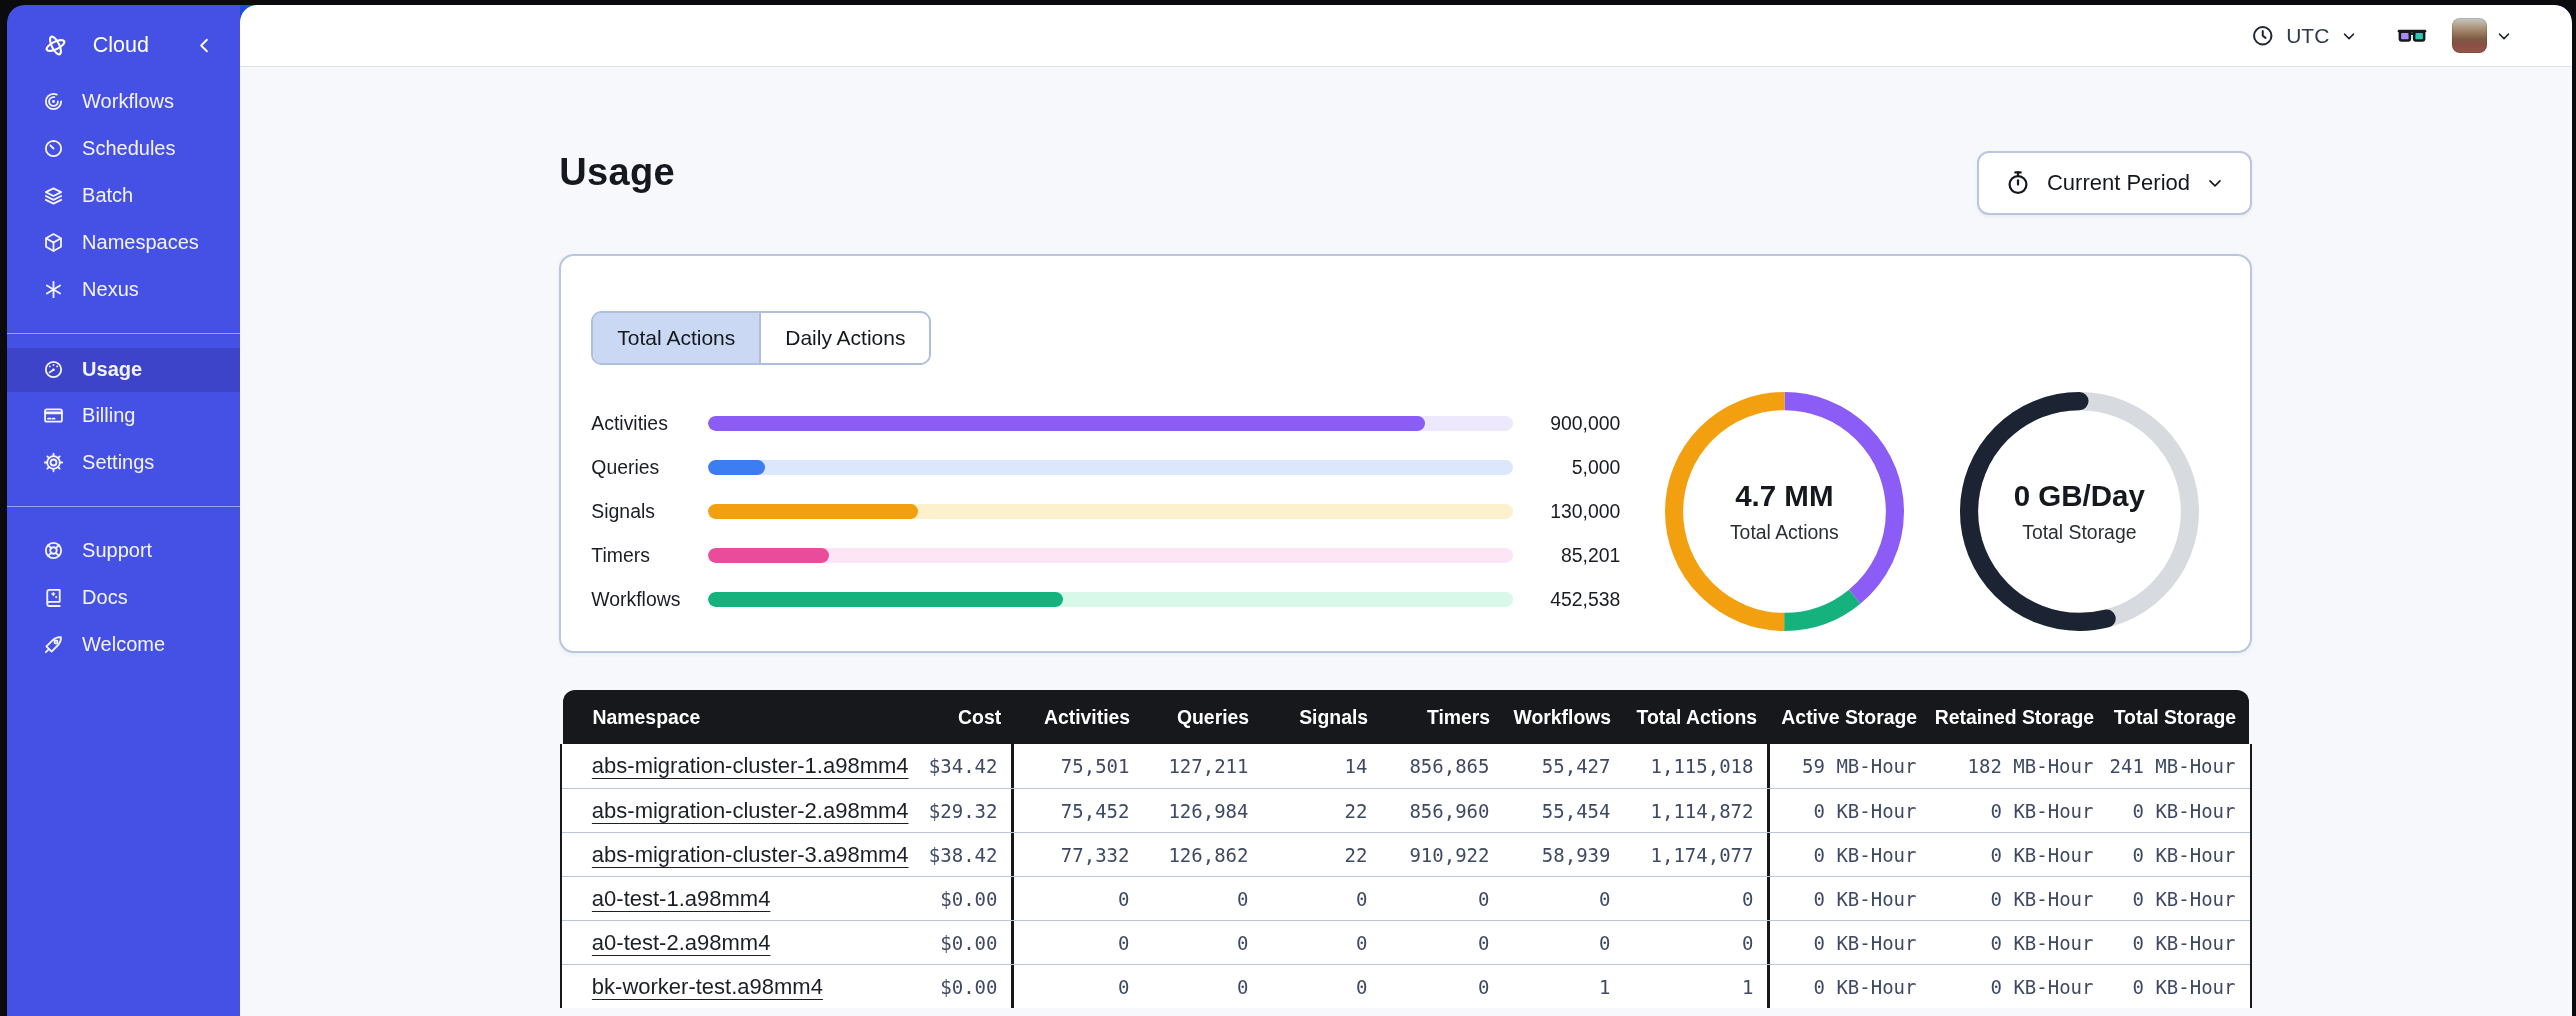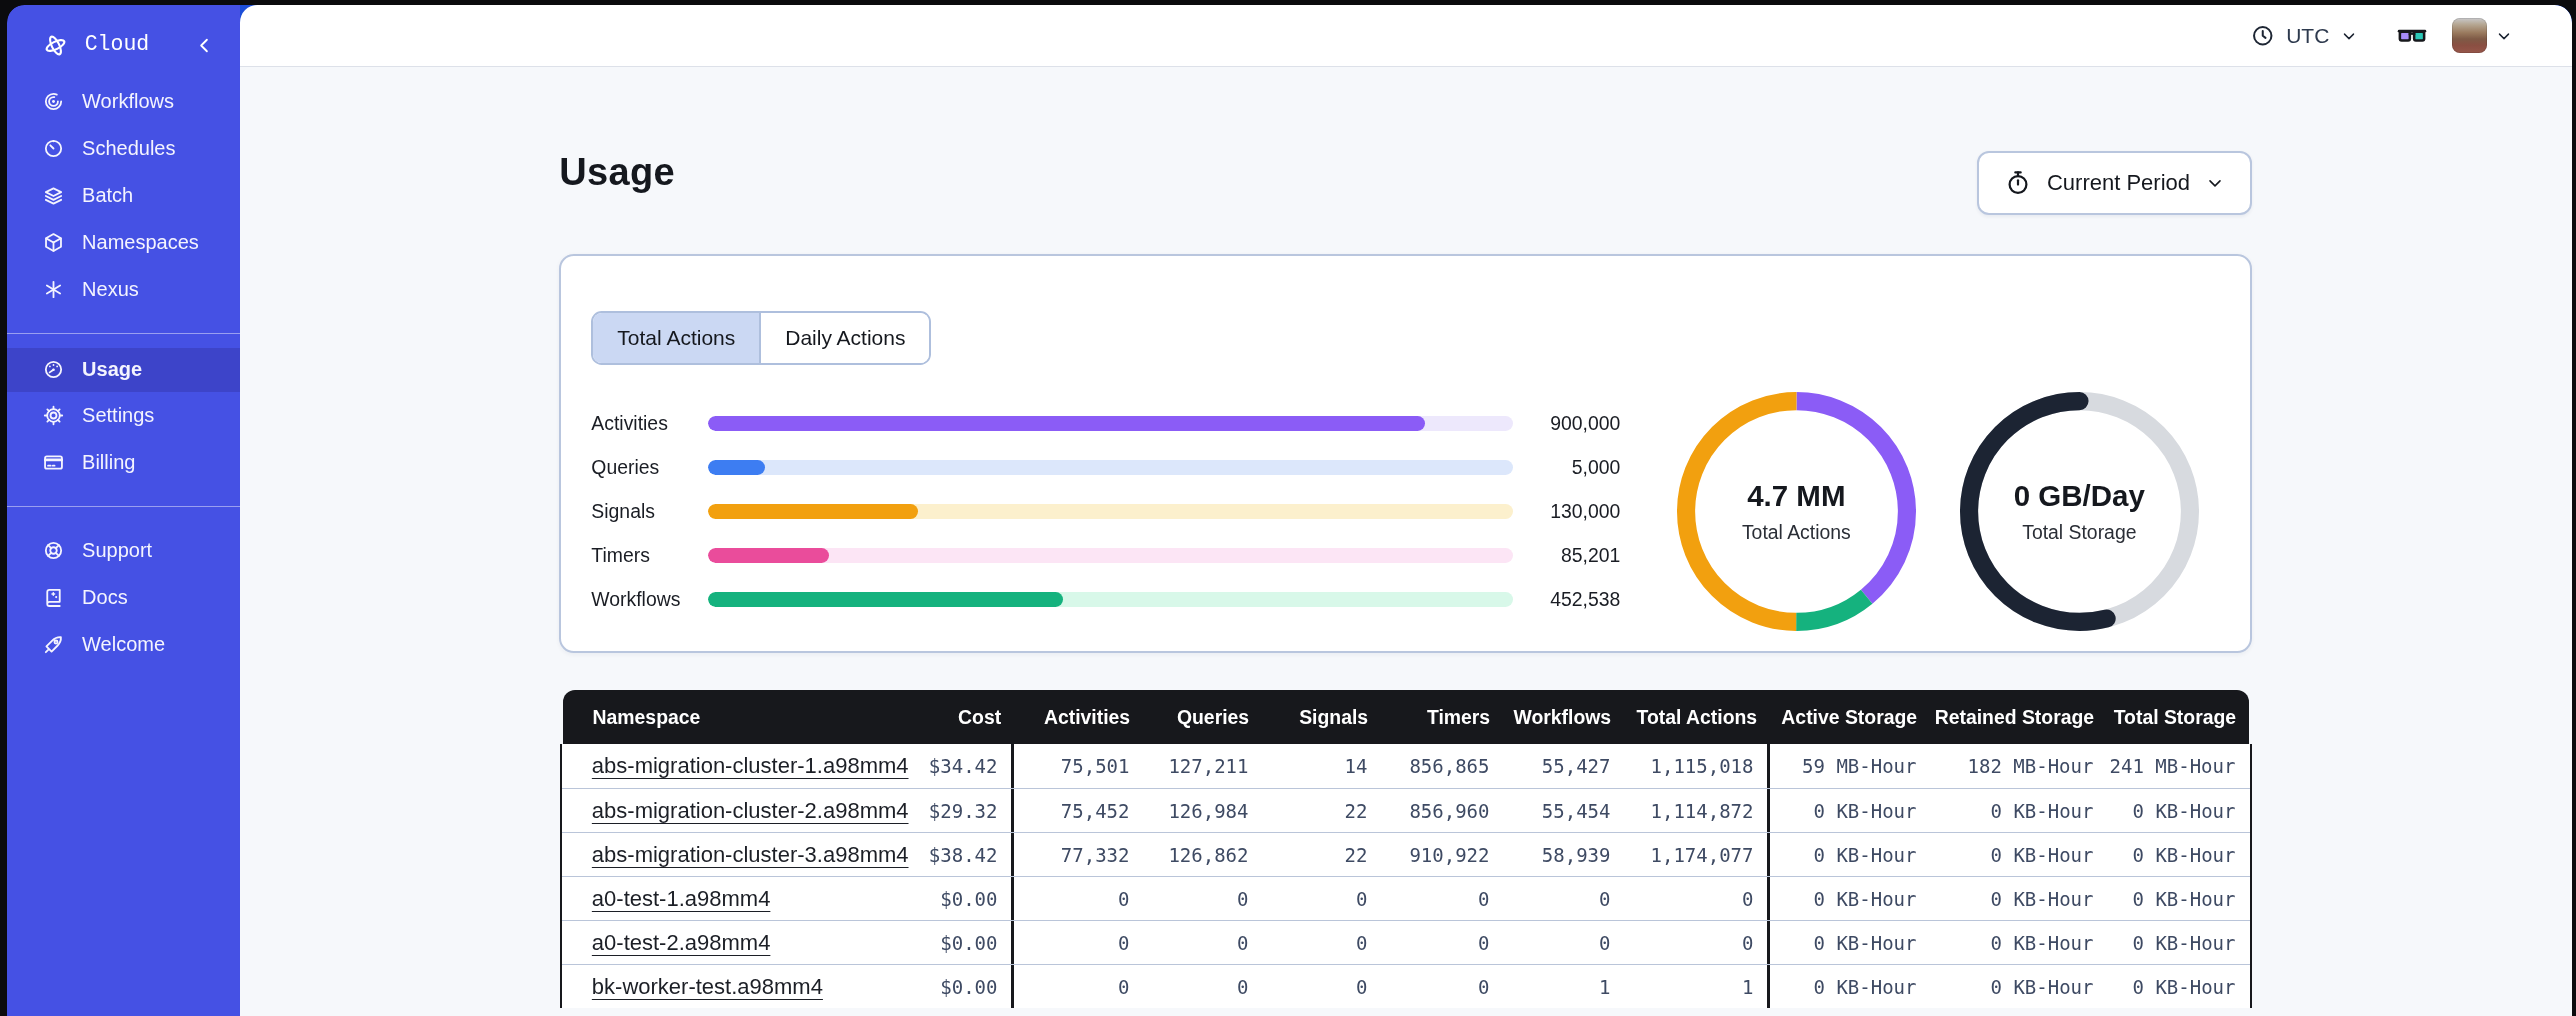--- a/index.html
+++ b/index.html
@@ -6,21 +6,21 @@
   html, body { width: 2576px; height: 1016px; overflow: hidden; background: #0B0B0D;
     font-family: "Liberation Sans", "DejaVu Sans", sans-serif; }
 
   
   .window { position: absolute; left: 6.7px; top: 5.4px; right: 4px; bottom: 0;
     display: flex; border-radius: 17.4px 17.4px 0 0; overflow: hidden; }
 
   
   .sidebar { width: 233px; flex: 0 0 233px; background: var(--sidebar-bg);
     color: #fff; display: flex; flex-direction: column; border-radius: 17.4px 0 0 0; }
-  .brand { display: flex; gap: 16px; padding: 27px 24px 19px 35px; font-family: Liberation Mono, monospace; }
+  .brand { display: flex; align-items: center; gap: 24px; padding: 27px 24px 19px 35px; }
   .brand-label { font-size: 21.5px; font-weight: 500; }
   .brand .collapse { margin-left: auto; }
   .side-group { display: flex; flex-direction: column; }
   .side-item { display: flex; align-items: center; gap: 17.4px; height: 47px;
     padding-left: 35px; font-size: 20px; cursor: pointer; color: #F4F4FE; }
   .side-item.active { background: var(--sidebar-active-bg); height: 44px; font-weight: 600; }
   .side-divider { border-top: 1.3px solid rgba(255,255,255,.45); margin-top: 20px; }
   .grp-1 { padding-top: 13.4px; }
   .grp-2 { padding-top: 20px; }
   .icon { display: inline-flex; align-items: center; justify-content: center; }
@@ -58,21 +58,21 @@
   .tab + .tab { border-left: 2px solid #AEBFDD; }
 
   .card-charts { display: flex; align-items: center; margin-top: 27px; }
   .bars { width: 1029px; flex: 0 0 1029px; display: flex; flex-direction: column; }
   .bar-row { display: flex; align-items: center; height: 44px; }
   .bar-label { width: 117px; font-size: 19.4px; color: #1A1D24; }
   .bar-track { width: 805px; height: 14.8px; border-radius: 7.4px; position: relative; overflow: hidden; }
   .bar-fill { position: absolute; left: 0; top: 0; height: 100%; border-radius: 7.4px; }
   .bar-value { width: 107px; text-align: right; font-size: 19.4px; color: #1A1D24; }
 
-  .donuts { margin-left: auto; margin-right: 21.5px; display: flex; gap: 44px; }
+  .donuts { margin-left: auto; margin-right: 21.5px; display: flex; gap: 56px; }
   .donut { position: relative; width: 239px; height: 239px; }
   .donut svg { transform: rotate(-90deg); }
   .donut-center { position: absolute; inset: 0; display: flex; flex-direction: column;
     align-items: center; justify-content: center; gap: 8px; }
   .donut-value { font-size: 29.5px; font-weight: 600; color: #15181E; }
   .donut-label { font-size: 19.4px; color: #2A2E36; }
 
   
   .usage-table { width: 1692px; margin: 37px auto 0; }
   .tgrid { display: grid; grid-template-columns: 308px 144px 129px 119px 119px 122px 121px 146px 160px 177px 142px; }
@@ -174,37 +174,37 @@
               <circle cx="8.2" cy="8.8" r="0.95" fill="currentColor" stroke="none"></circle>
               <circle cx="12" cy="7.3" r="0.95" fill="currentColor" stroke="none"></circle>
               <circle cx="15.8" cy="8.8" r="0.95" fill="currentColor" stroke="none"></circle>
             </svg>
           </span>
           <span class="side-label">Usage</span>
         </div>
         <div class="side-item">
           <span class="icon">
             <svg width="23" height="23" viewBox="0 0 24 24" fill="none" stroke="currentColor" stroke-width="1.9" stroke-linecap="round" stroke-linejoin="round">
-              <circle cx="12" cy="12" r="3.1"></circle>
-              <circle cx="12" cy="12" r="6.6"></circle>
-              <path d="M12 2.9V5.4M12 18.6V21.1M2.9 12H5.4M18.6 12H21.1M5.6 5.6L7.4 7.4M16.6 16.6L18.4 18.4M18.4 5.6L16.6 7.4M7.4 16.6L5.6 18.4"></path>
-            </svg>
-          </span>
-          <span class="side-label">Settings</span>
-        </div>
-        <div class="side-item">
-          <span class="icon">
-            <svg width="23" height="23" viewBox="0 0 24 24" fill="none" stroke="currentColor" stroke-width="1.9" stroke-linecap="round" stroke-linejoin="round">
               <rect x="3.2" y="5.6" width="17.6" height="12.8" rx="1.8"></rect>
               <path d="M3.4 9.3H20.6" stroke-width="2.8"></path>
               <path d="M6.3 15.3H9.1"></path>
               <path d="M11.3 15.3H13.1"></path>
             </svg>
           </span>
           <span class="side-label">Billing</span>
+        </div>
+        <div class="side-item">
+          <span class="icon">
+            <svg width="23" height="23" viewBox="0 0 24 24" fill="none" stroke="currentColor" stroke-width="1.9" stroke-linecap="round" stroke-linejoin="round">
+              <circle cx="12" cy="12" r="3.1"></circle>
+              <circle cx="12" cy="12" r="6.6"></circle>
+              <path d="M12 2.9V5.4M12 18.6V21.1M2.9 12H5.4M18.6 12H21.1M5.6 5.6L7.4 7.4M16.6 16.6L18.4 18.4M18.4 5.6L16.6 7.4M7.4 16.6L5.6 18.4"></path>
+            </svg>
+          </span>
+          <span class="side-label">Settings</span>
         </div>
       </div>
     <div class="side-divider"></div>
     <div class="side-group grp-2" id="sb-group-2">
         <div class="side-item">
           <span class="icon">
             <svg width="23" height="23" viewBox="0 0 24 24" fill="none" stroke="currentColor" stroke-width="1.9" stroke-linecap="round" stroke-linejoin="round">
               <circle cx="12" cy="12" r="8"></circle>
               <circle cx="12" cy="12" r="3.4"></circle>
               <path d="M6.4 6.4L9.6 9.6M14.4 14.4L17.6 17.6M17.6 6.4L14.4 9.6M9.6 14.4L6.4 17.6"></path>

